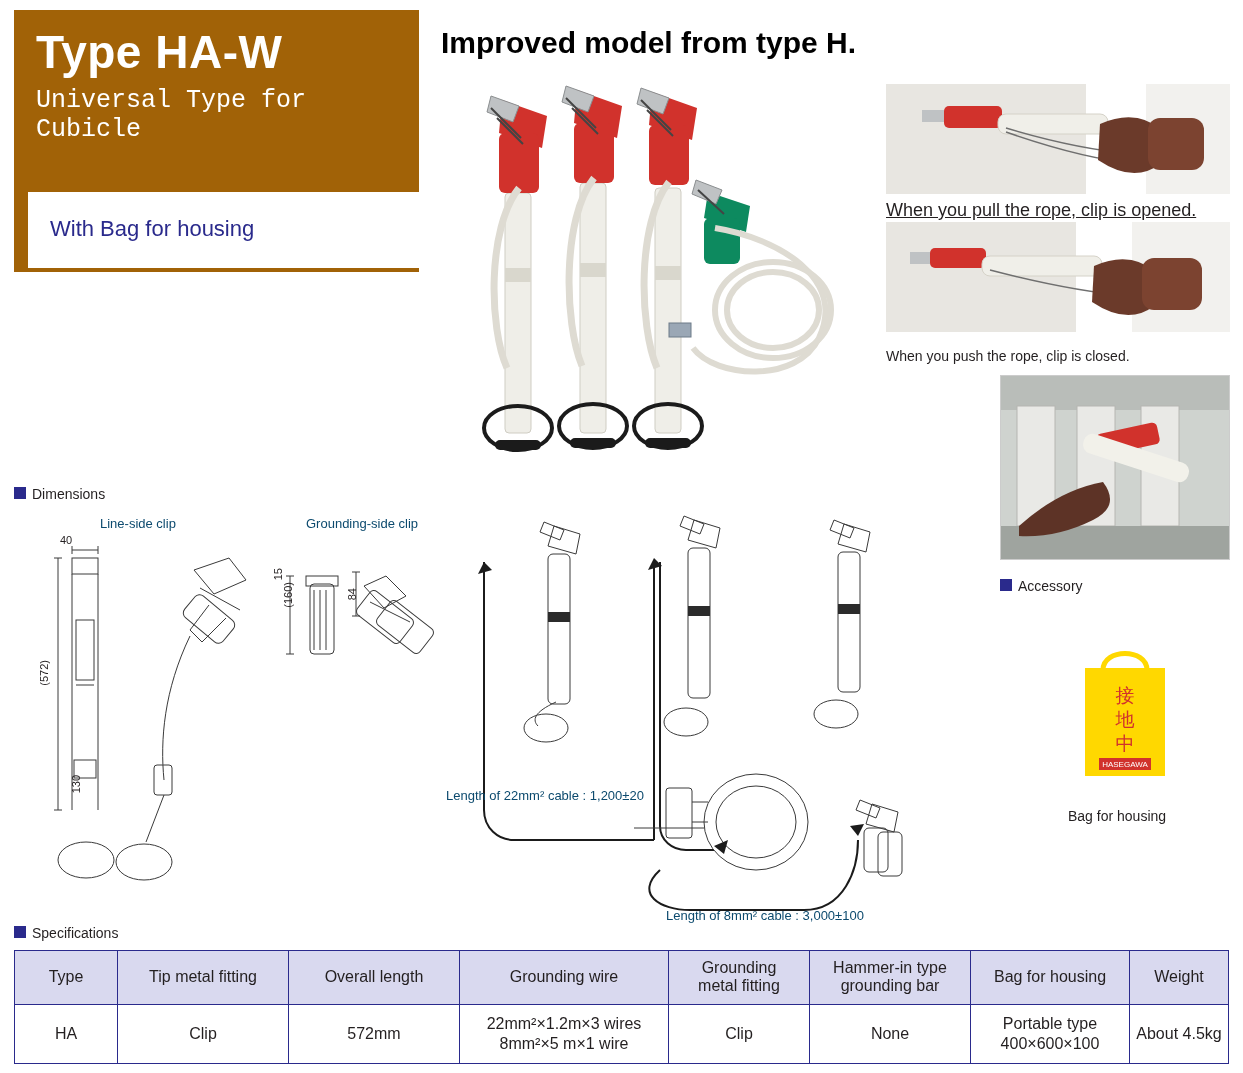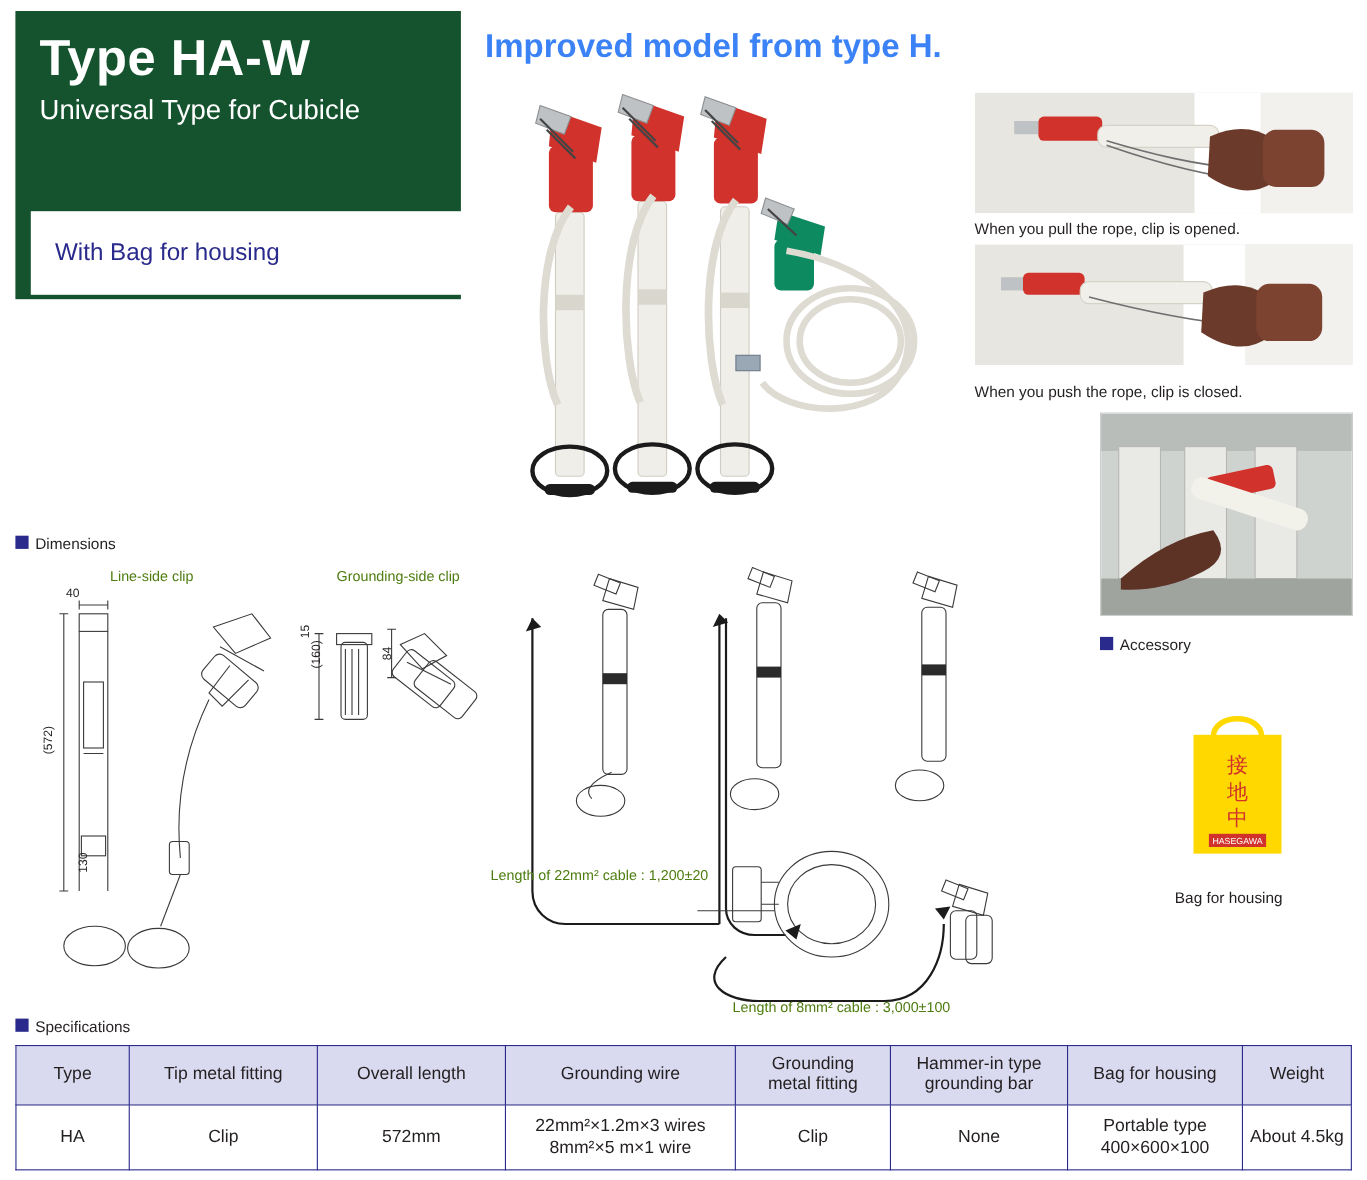--- a/index.html
+++ b/index.html
@@ -9,68 +9,68 @@
     font-family:"Liberation Sans", sans-serif;
     color:#231f20;
     position:relative;
     overflow:hidden;
   }
   .page{position:relative;width:1243px;height:1073px;}
 
   
   .title-box{
     position:absolute;left:14px;top:10px;width:405px;height:262px;
-    background:#14532d;
+    background:#a16207;
     box-sizing:border-box;
   }
   .title-main{
     color:#ffffff;font-size:46px;font-weight:bold;letter-spacing:.5px;
     padding:18px 0 0 22px;line-height:1.05;
   }
   .title-sub{
-    color:#ffffff;font-size:25px;padding:10px 0 0 22px;font-weight:normal;
+    color:#ffffff;font-size:25px;padding:10px 0 0 22px;font-weight:normal;font-family:Liberation Mono, monospace;
   }
   .title-banner{
     position:absolute;left:14px;top:182px;width:442px;height:76px;
     background:#ffffff;border:0;box-sizing:border-box;
   }
   .title-banner span{
     display:block;color:#2a2a8c;font-size:22px;padding:24px 0 0 22px;
   }
   .headline{
     position:absolute;left:441px;top:26px;
-    font-size:30px;font-weight:bold;color:#3b82f6;
+    font-size:30px;font-weight:bold;color:#000000;
   }
 
   
   .main-photo{
     position:absolute;left:447px;top:78px;width:420px;height:380px;
   }
 
   
   .photo-r1{position:absolute;left:886px;top:84px;width:344px;height:110px;overflow:hidden;}
   .photo-r2{position:absolute;left:886px;top:222px;width:344px;height:110px;overflow:hidden;}
-  .cap-r1{position:absolute;left:886px;top:200px;font-size:14px;}
+  .cap-r1{position:absolute;left:886px;top:200px;font-size:18px;text-decoration:underline;}
   .cap-r2{position:absolute;left:886px;top:348px;font-size:14px;}
   .photo-r3{position:absolute;left:1000px;top:375px;width:230px;height:185px;overflow:hidden;border:1px solid #ccc;box-sizing:border-box;}
 
   
   .sec-title{
     position:absolute;font-size:14px;color:#231f20;font-weight:normal;
   }
   .sec-title .sq{
     display:inline-block;width:12px;height:12px;background:#2a2a8c;margin-right:6px;
   }
   #sec-dim{left:14px;top:486px;}
   #sec-acc{left:1000px;top:578px;text-align:right;}
   #sec-spec{left:14px;top:925px;}
 
   
   .dim-area{position:absolute;left:14px;top:510px;width:960px;height:410px;}
-  .lbl{position:absolute;font-size:13px;color:#4d7c0f;}
+  .lbl{position:absolute;font-size:13px;color:#0c4a6e;}
   .lbl-small{position:absolute;font-size:11px;color:#231f20;}
   .vert{writing-mode:vertical-rl;transform:rotate(180deg);}
 
   
   .bag{position:absolute;left:1075px;top:640px;width:90px;height:130px;}
   .bag-cap{position:absolute;left:1068px;top:808px;font-size:14px;}
 
   
   table.spec{
     position:absolute;left:14px;top:950px;border-collapse:collapse;

